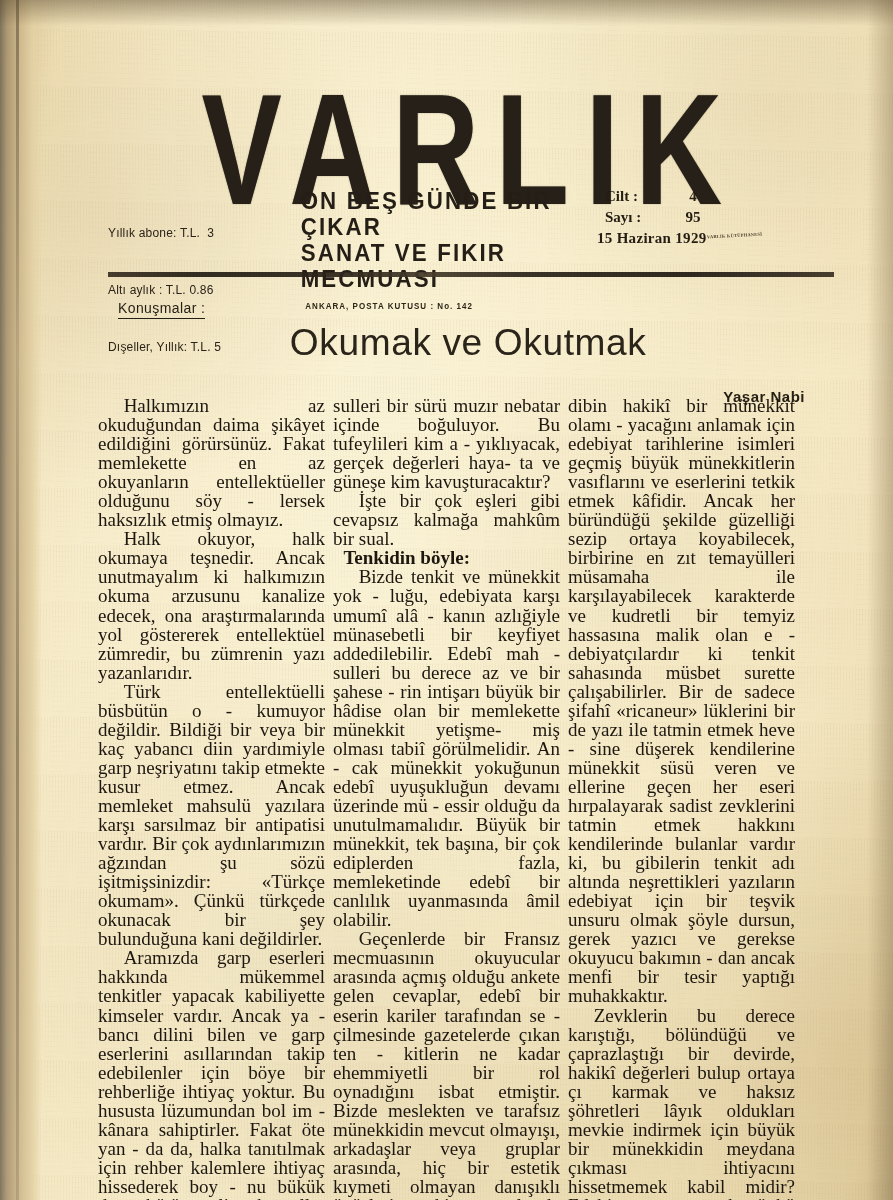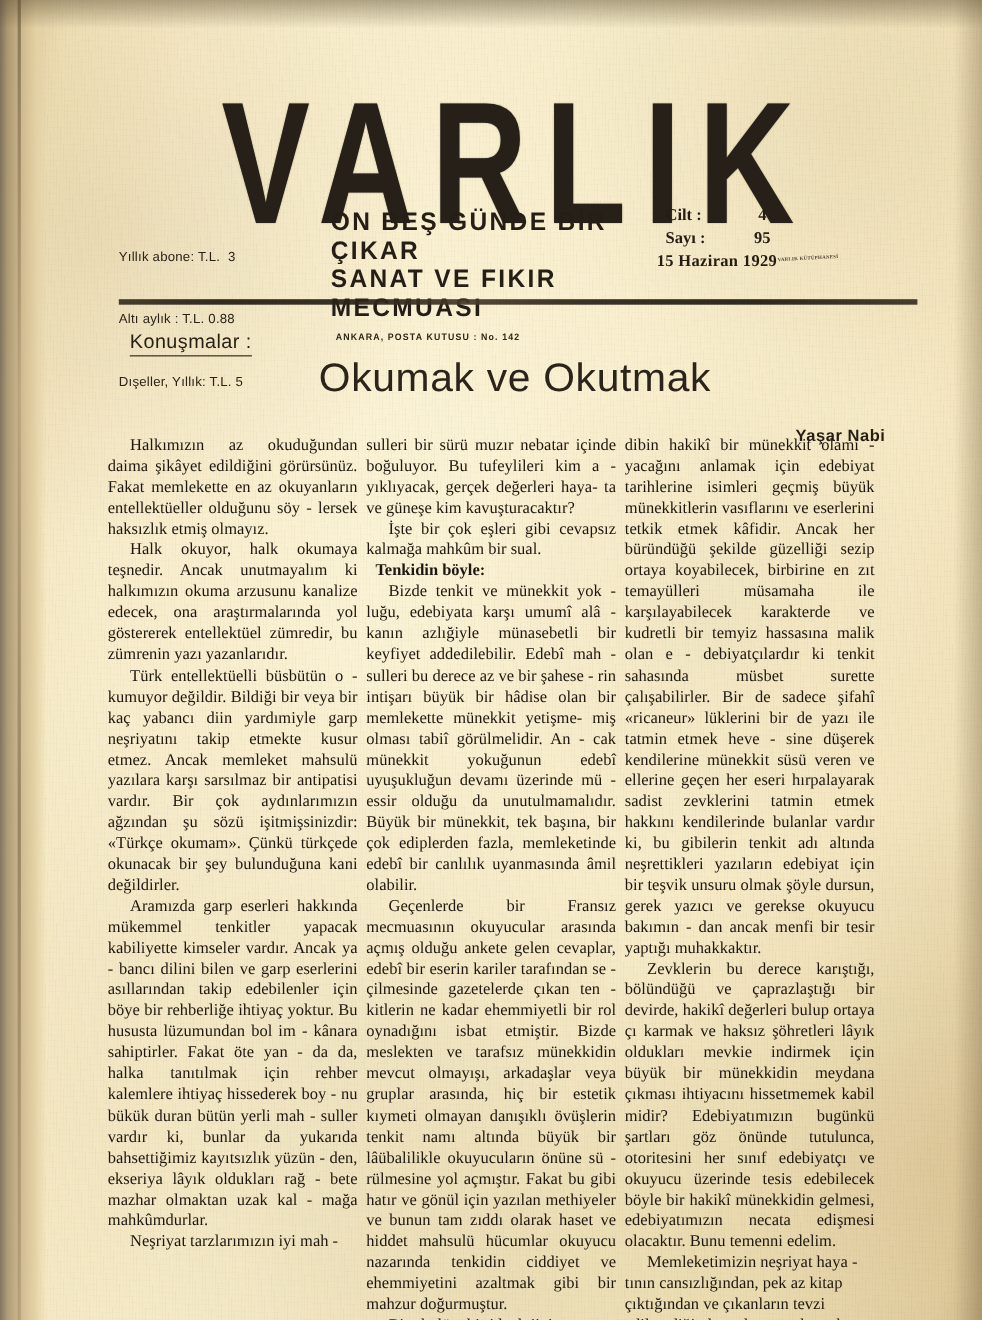--- a/index.html
+++ b/index.html
@@ -188,21 +188,21 @@
   .article-head {
     position: absolute;
     top: 300px;
     left: 0;
     width: 893px;
   }
   .kicker {
     position: absolute;
     left: 118px; top: 0;
     font-family: "Liberation Sans", sans-serif;
-    font-size: 18px;
+    font-size: 14px;
     letter-spacing: 0.4px;
     color: #241e15;
     border-bottom: 1.6px solid #241e15;
     padding-bottom: 2px;
     text-align: center;
   }
   .headline {
     text-align: center;
     padding: 22px 0 0 42px;
     font-family: "Liberation Sans", sans-serif;
@@ -233,21 +233,21 @@
   }
   .col {
     width: 227px;
     padding-right: 0;
   }
   .col + .col { margin-left: 8px; }
 
   .col p {
     margin: 0;
     font-family: "Liberation Serif", serif;
-    font-size: 15px;
+    font-size: 19px;
     line-height: 19.05px;
     text-align: justify;
     text-indent: 1.35em;
     color: #1d1710;
     -webkit-hyphens: none;
     hyphens: none;
   }
   .col p.sub {
     font-weight: bold;
     text-indent: 0.55em;
@@ -268,21 +268,21 @@
 
   <div class="content">
 
     <div class="masthead">
       <div class="wordmark">VARLIK</div>
 
       <div class="head-row">
 
         <div class="head-left">
           <div>Yıllık abone: T.L.  3</div>
-          <div>Altı aylık : T.L. 0.88</div>
+          <div>Altı aylık : T.L. 0.86</div>
           <div>Dışeller, Yıllık: T.L. 5</div>
         </div>
 
         <div class="head-center">
           <div class="subtitle-line">ON BEŞ GÜNDE BİR ÇIKAR</div>
           <div class="subtitle-line">SANAT VE FIKIR MECMUASI</div>
           <div class="address">ANKARA, POSTA KUTUSU : No. 142</div>
         </div>
 
         <div class="head-right">

